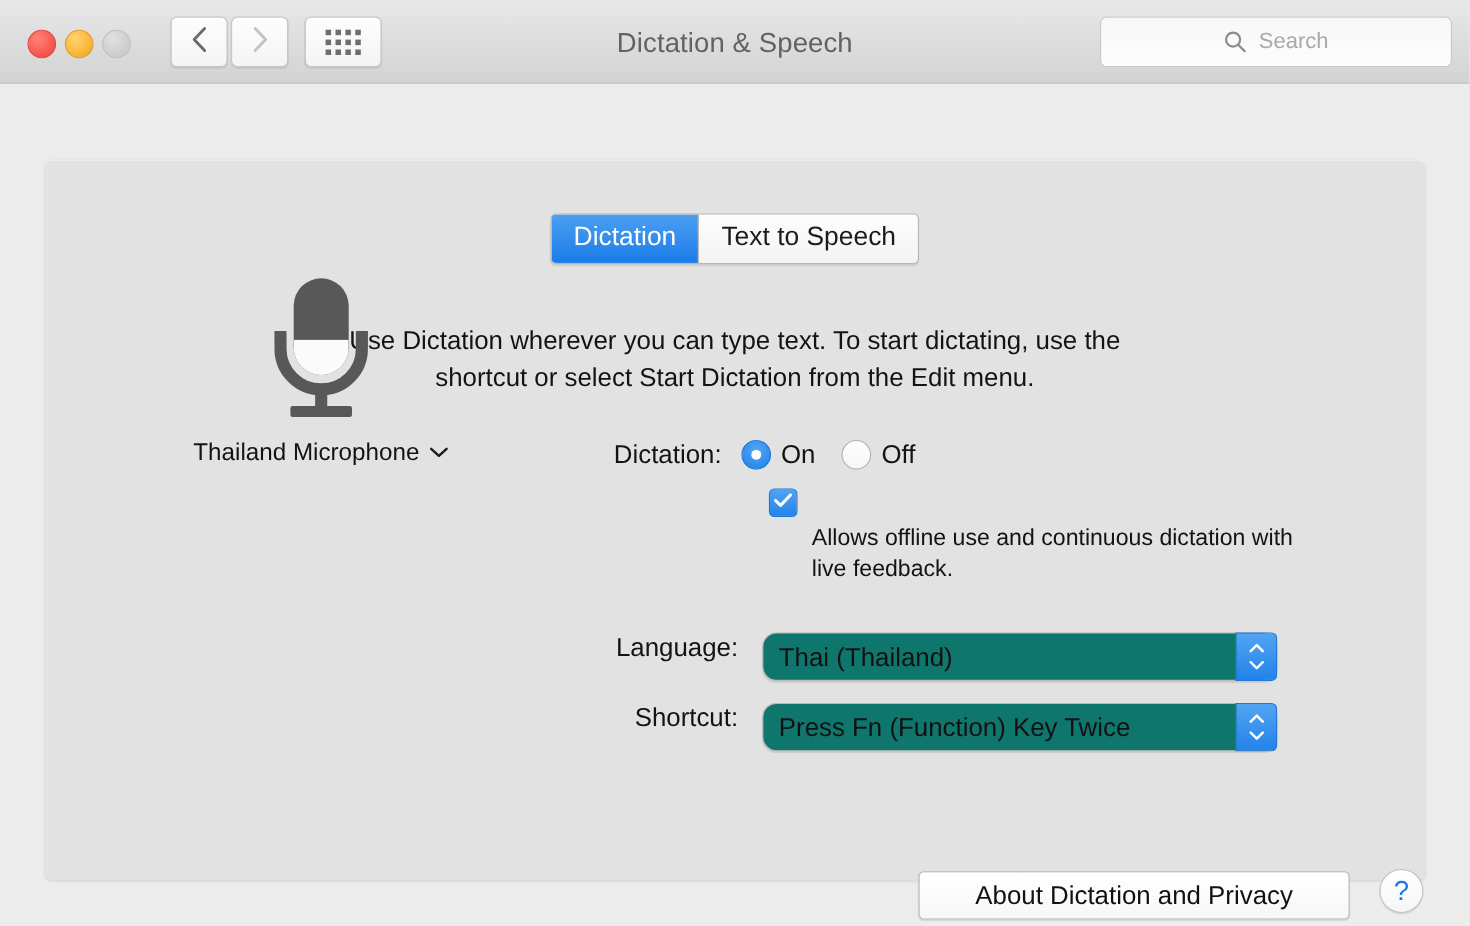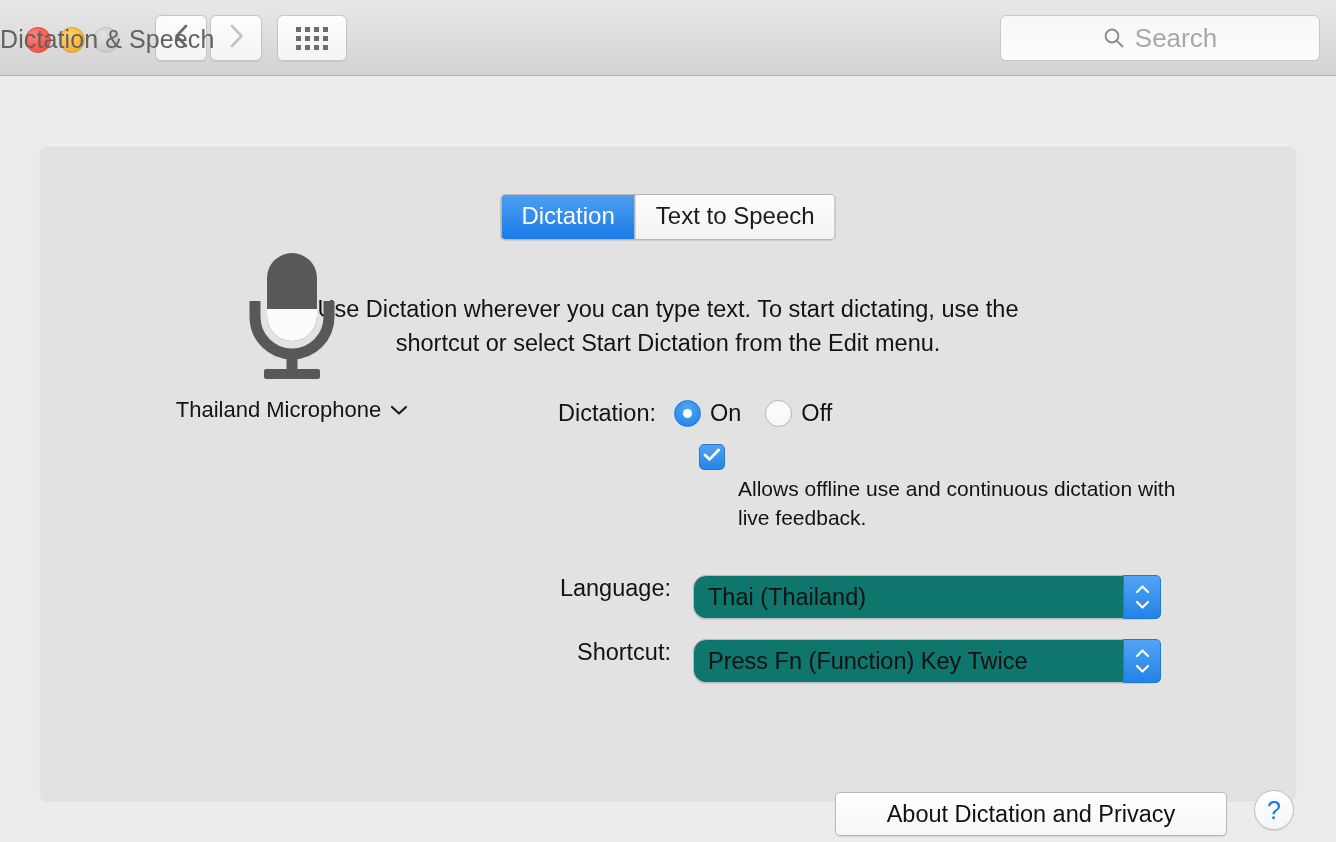--- a/index.html
+++ b/index.html
@@ -104,20 +104,21 @@
     width: 5px;
     height: 5px;
     background: #6d6d6d;
   }
 
   .win-title {
     position: absolute;
     left: 0;
     right: 0;
     top: 25px;
+    text-align: center;
     font-size: 25px;
     color: #626262;
     letter-spacing: 0.1px;
   }
 
   .searchfield {
     position: absolute;
     top: 15px;
     right: 16px;
     width: 320px;
@@ -129,21 +130,21 @@
     align-items: center;
     justify-content: center;
     box-sizing: border-box;
   }
   .searchfield .sicon {
     margin-right: 10px;
     display: flex;
     align-items: center;
   }
   .searchfield .sph {
-    font-size: 26px;
+    font-size: 20px;
     color: #a8a8a8;
   }
 
   
   .content {
     position: relative;
     height: 766px;
   }
   .panel {
     position: absolute;

